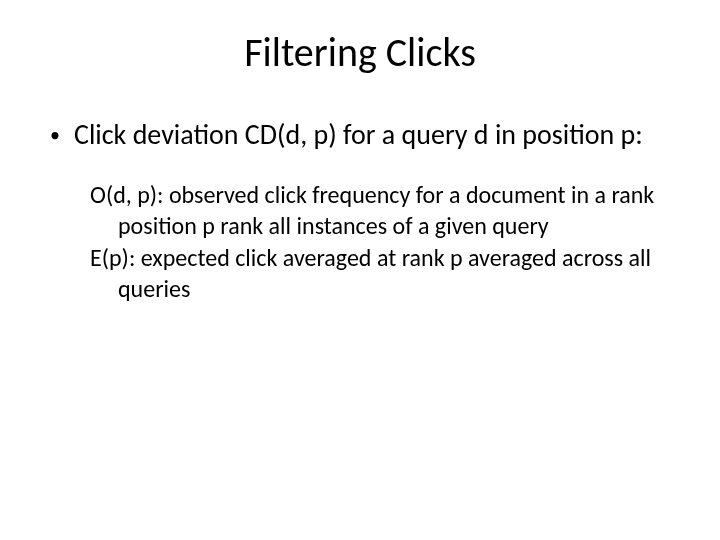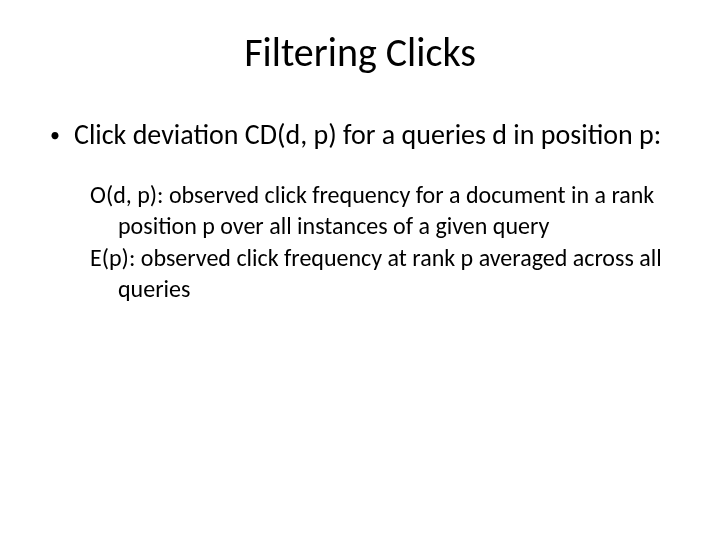--- a/index.html
+++ b/index.html
@@ -62,27 +62,27 @@
 </head>
 <body>
 
 <div class="slide">
 
   <div class="title">Filtering Clicks</div>
 
   <div class="bullet-row">
     <div class="bullet-dot">•</div>
     <div class="bullet-text">
-      <span class="italic">Click deviation CD(d, p)</span><span> for a queries </span><span class="italic">d</span><span> in position </span><span class="italic">p</span><span>:</span>
+      <span class="italic">Click deviation CD(d, p)</span><span> for a query </span><span class="italic">d</span><span> in position </span><span class="italic">p</span><span>:</span>
     </div>
   </div>
 
 
   <div class="definitions">
     <div class="def">
-      <span class="italic">O(d, p)</span><span>: observed click frequency for a document in a rank position p </span><span class="italic">over all instances of a given query</span>
+      <span class="italic">O(d, p)</span><span>: observed click frequency for a document in a rank position p </span><span class="italic">rank all instances of a given query</span>
     </div>
     <div class="def">
-      <span class="italic">E(p)</span><span>: observed click frequency at rank p </span><span class="italic">averaged across all queries</span>
+      <span class="italic">E(p)</span><span>: expected click averaged at rank p </span><span class="italic">averaged across all queries</span>
     </div>
   </div>
 
 </div>
 
 </body></html>

